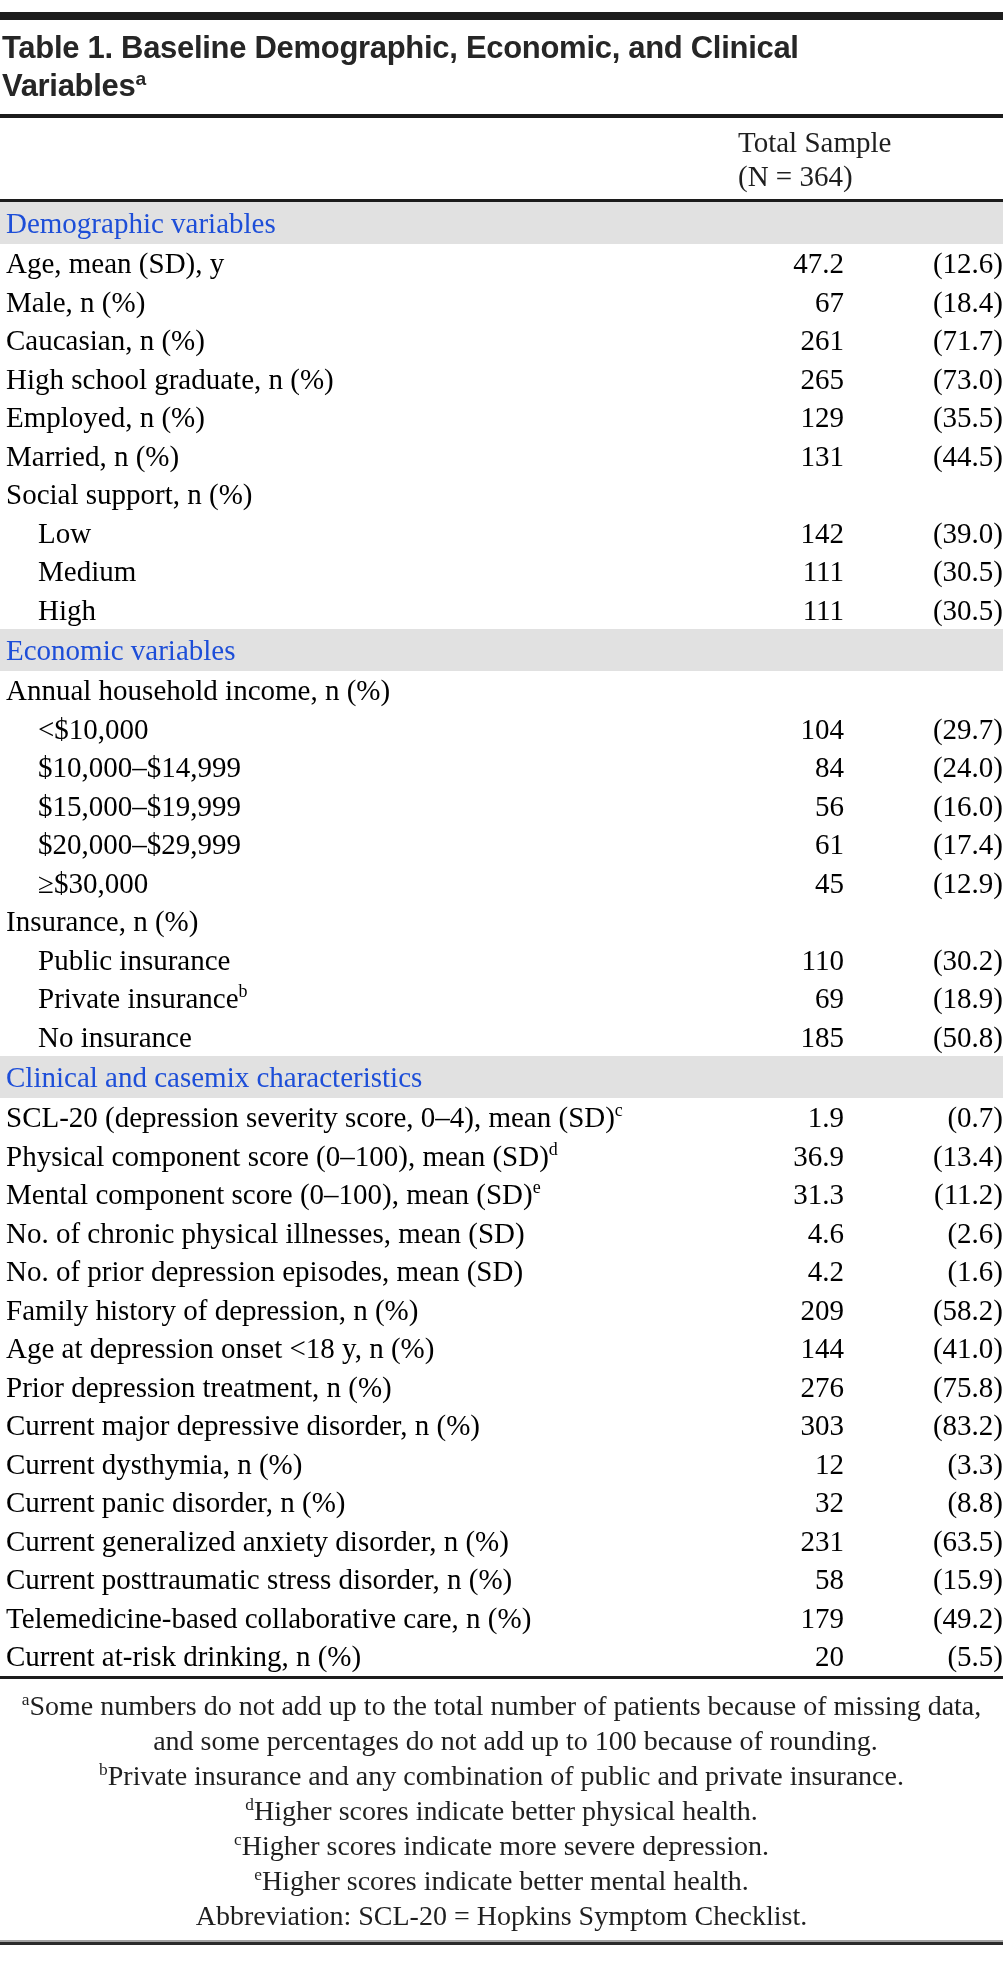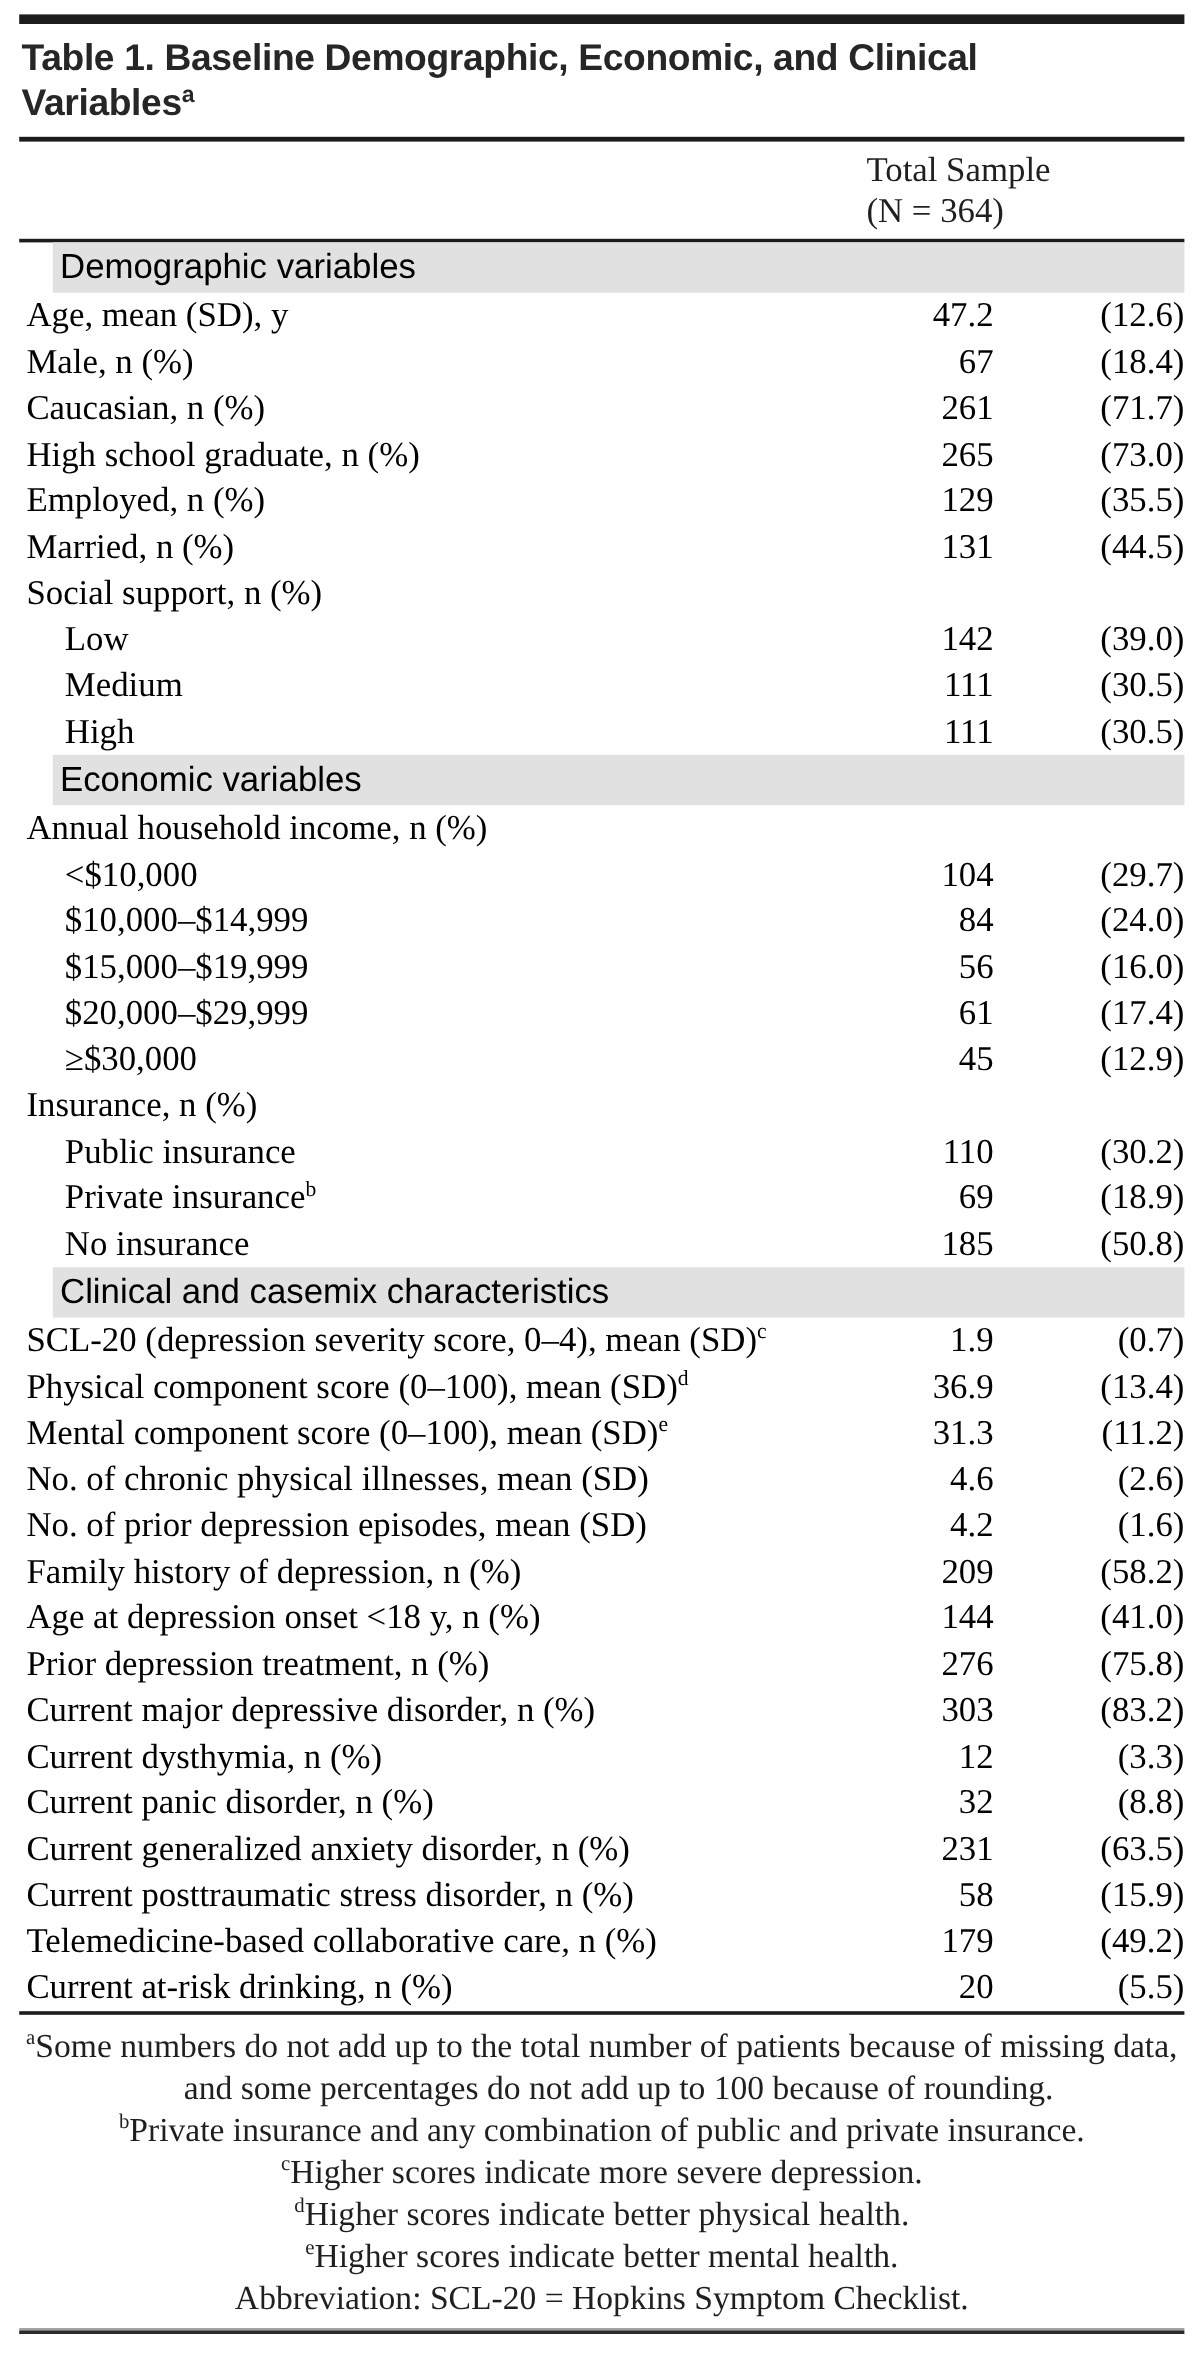--- a/index.html
+++ b/index.html
@@ -4,21 +4,21 @@
 <style>
   html, body {
     margin: 0;
     padding: 0;
     background: #ffffff;
   }
   .page {
     width: 1003px;
     height: 1982px;
     box-sizing: border-box;
-    padding: 0 16px;
+    padding: 0 0;
     background: #ffffff;
     color: #1f1f1f;
     overflow: hidden;
   }
   .topbar {
     margin-top: 12px;
     height: 8px;
     background: #1d1d1d;
   }
   .title {
@@ -50,25 +50,24 @@
     font-family: "Liberation Serif", "DejaVu Serif", serif;
     font-size: 29px;
     line-height: 34px;
     color: #1f1f1f;
   }
 
   .section-band {
     height: 42px;
     line-height: 42px;
     background: #e1e1e1;
-    font-family: Liberation Sans, sans-serif;
+    font-family: Liberation Serif, serif;
     font-size: 29px;
     padding-left: 6px;
-    color: #000000;
-    margin-left: 28px;
+    color: #1d4ed8;
   }
   .row {
     display: flex;
     height: 38.5px;
     line-height: 38.5px;
     font-family: "Liberation Serif", "DejaVu Serif", serif;
     font-size: 29px;
     color: #000000;
   }
   .row .label {
@@ -392,22 +391,22 @@
           <div class="paren">(5.5)</div>
         </div>
       </div>
     </div>
 
   <div class="rule3"></div>
 
   <div class="footnotes" id="footnotes">
       <div class="footnote"><sup>a</sup>Some numbers do not add up to the total number of patients because of missing data, and some percentages do not add up to 100 because of rounding.</div>
       <div class="footnote"><sup>b</sup>Private insurance and any combination of public and private insurance.</div>
+      <div class="footnote"><sup>d</sup>Higher scores indicate better physical health.</div>
       <div class="footnote"><sup>c</sup>Higher scores indicate more severe depression.</div>
-      <div class="footnote"><sup>d</sup>Higher scores indicate better physical health.</div>
       <div class="footnote"><sup>e</sup>Higher scores indicate better mental health.</div>
       <div class="footnote">Abbreviation: SCL-20 = Hopkins Symptom Checklist.</div>
     </div>
 
   <div class="bottom-rule">
     <div class="gray"></div>
     <div class="dark"></div>
   </div>
 
 </div>

